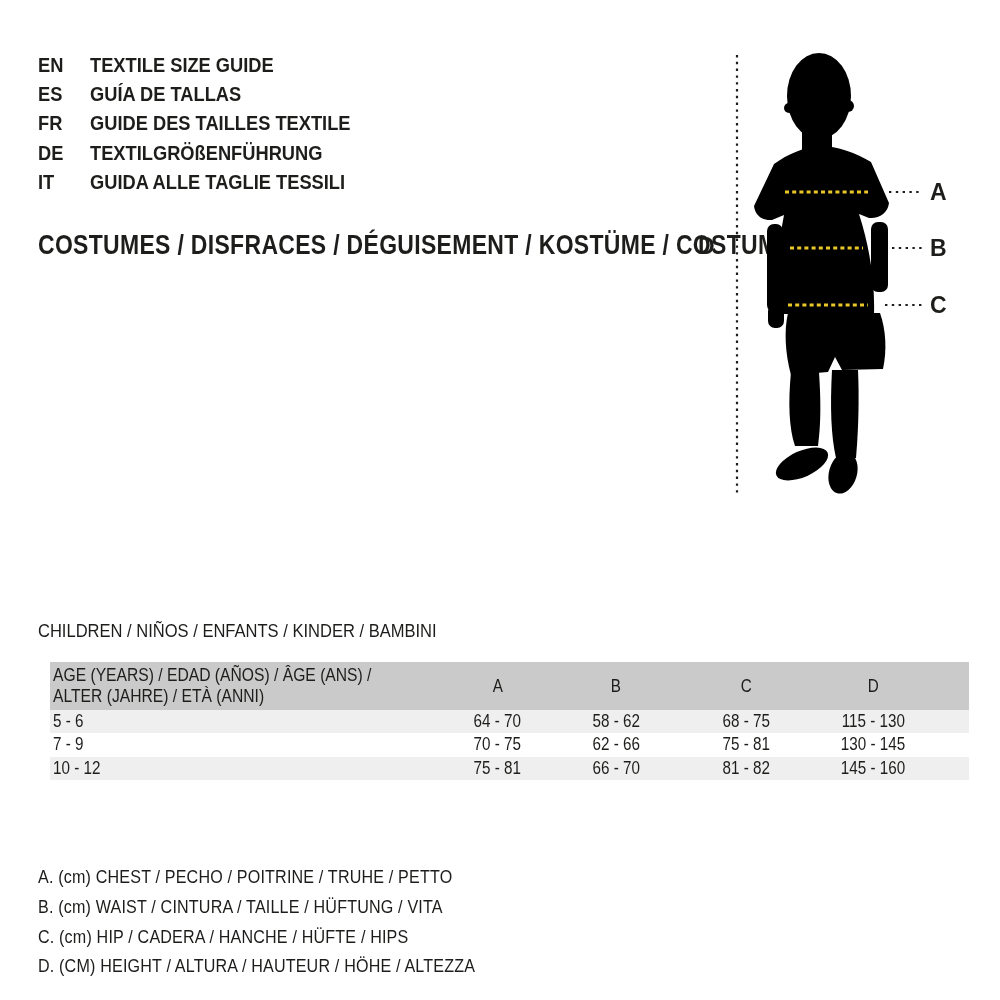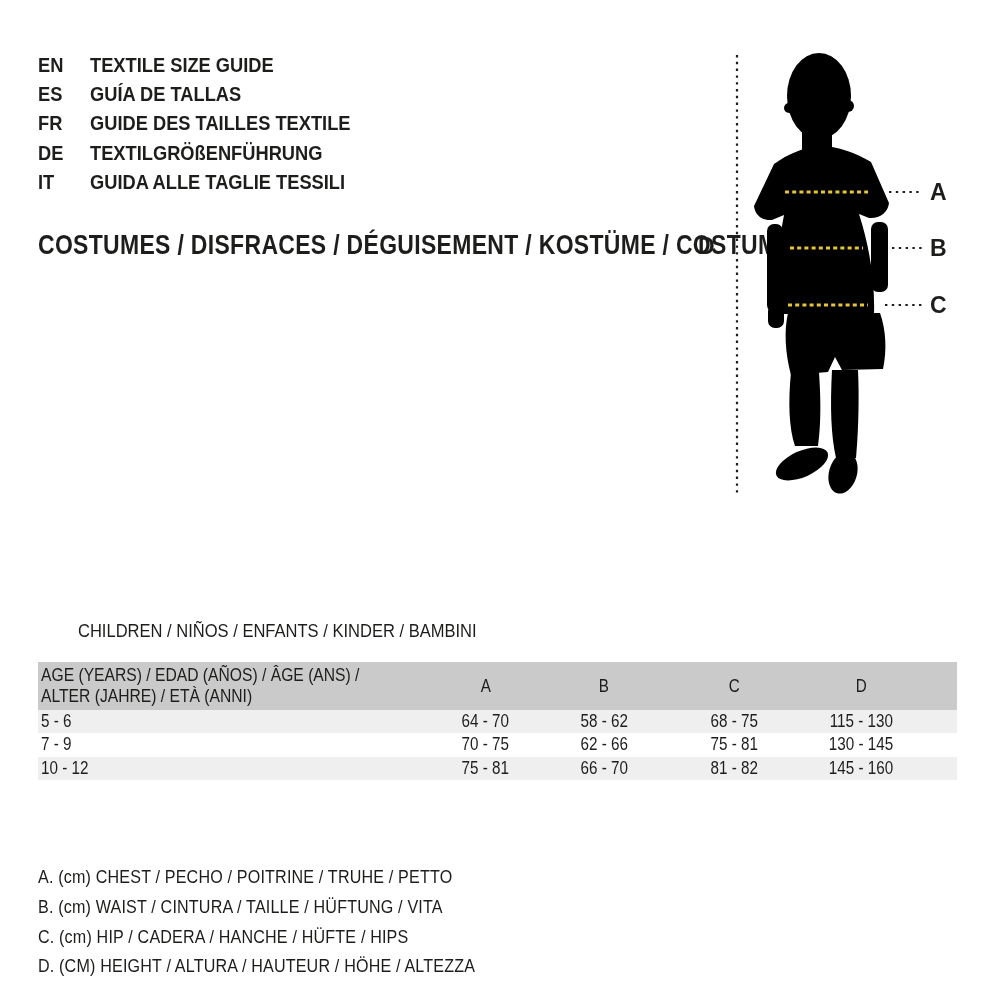--- a/index.html
+++ b/index.html
@@ -42,23 +42,23 @@
   .dotline{stroke:var(--ink);stroke-width:2.2;stroke-dasharray:2.4 4.4;fill:none;}
   .fig-label{
     position:absolute;font-size:23px;font-weight:700;line-height:26px;
   }
   .fig-label.d{left:8px;top:205px;}
   .fig-label.a{left:240px;top:151px;}
   .fig-label.b{left:240px;top:207px;}
   .fig-label.c{left:240px;top:264px;}
 
   
-  .section-title{position:absolute;left:38px;top:620px;font-size:19px;margin-left:40px;}
+  .section-title{position:absolute;left:38px;top:620px;font-size:19px;}
 
-  .size-table{position:absolute;left:38px;top:662px;width:919px;font-size:17.5px;}
+  .size-table{position:absolute;left:50px;top:662px;width:919px;font-size:17.5px;}
   .t-grid{display:grid;grid-template-columns:390px 115px 122px 138px 116px 1fr;align-items:center;}
   .t-header{background:var(--header-bg);height:48px;}
   .t-header .age-h{display:flex;flex-direction:column;justify-content:center;line-height:21px;font-size:18px;padding-left:3px;}
   .t-row{height:23.25px;}
   .t-row.alt{background:var(--alt-row-bg);}
   .cell.age{padding-left:3px;text-align:left;}
   .cell.num{text-align:center;}
 
   
   .legend{position:absolute;left:38px;top:862px;font-size:18.5px;line-height:29.8px;letter-spacing:0.2px;}

